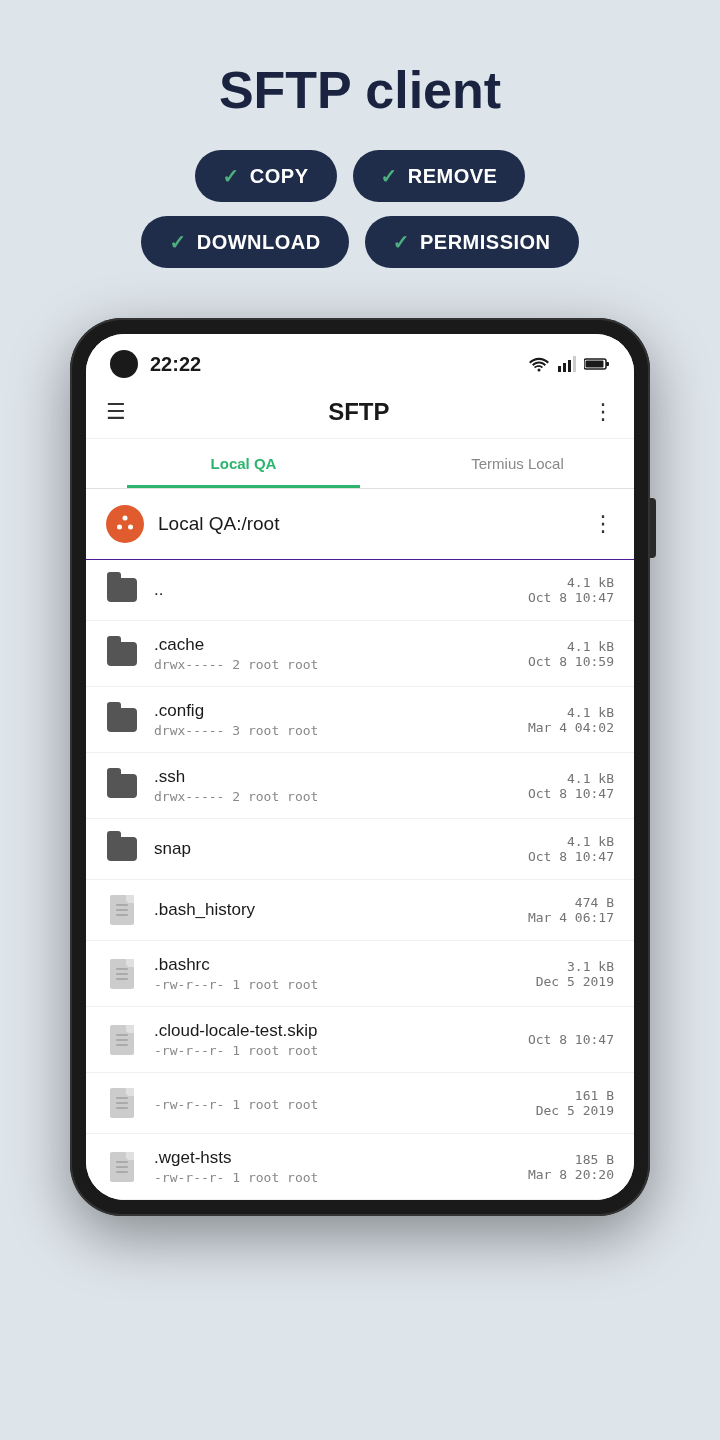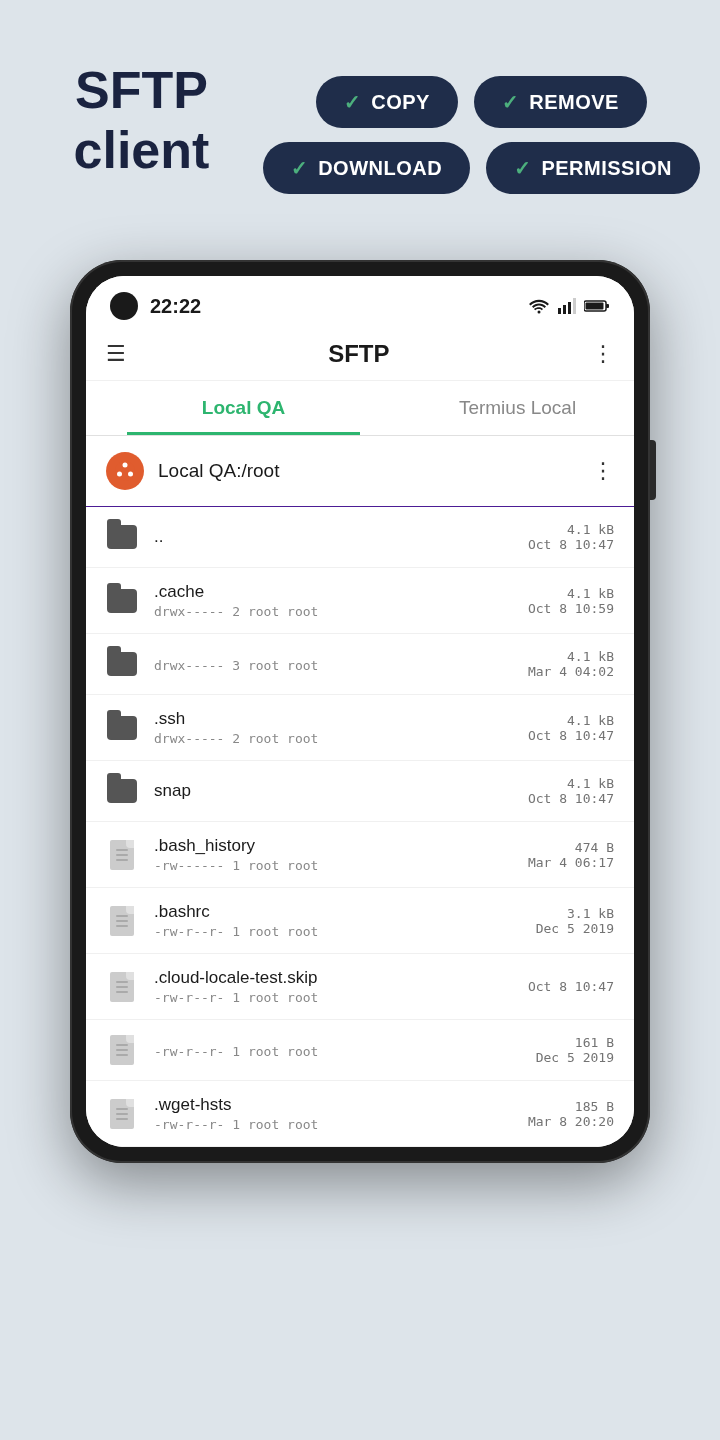--- a/index.html
+++ b/index.html
@@ -11,21 +11,21 @@
       display: flex;
       flex-direction: column;
       align-items: center;
     }
 
     
     .hero-section {
       width: 100%;
       padding: 60px 20px 30px;
       display: flex;
-      flex-direction: row;
+      flex-direction: column;
       align-items: center;
     }
 
     .hero-title {
       font-size: 52px;
       font-weight: 800;
       color: #1a2340;
       margin-bottom: 30px;
       text-align: center;
     }
@@ -143,21 +143,21 @@
     .tabs {
       background: #ffffff;
       display: flex;
       border-bottom: 1px solid #e0e0e0;
     }
 
     .tab {
       flex: 1;
       text-align: center;
       padding: 16px 24px;
-      font-size: 19px;
+      font-size: 15px;
       font-weight: 500;
       color: #888;
       position: relative;
       cursor: pointer;
       margin-left: 41px;
     }
 
     .tab.active {
       color: #2db56f;
       font-weight: 600;
@@ -426,20 +426,21 @@
               <div class="file-name">.cache</div>
               <div class="file-meta">drwx-----  2 root root</div>
             </div>
             <div class="file-size-date">4.1 kB<br>Oct 8 10:59</div>
           </div>
           <div class="file-item">
             <div class="file-icon">
               <div class="folder-icon-shape"></div>
             </div>
             <div class="file-info">
+              <div class="file-name">.config</div>
               <div class="file-meta">drwx-----  3 root root</div>
             </div>
             <div class="file-size-date">4.1 kB<br>Mar 4 04:02</div>
           </div>
           <div class="file-item">
             <div class="file-icon">
               <div class="folder-icon-shape"></div>
             </div>
             <div class="file-info">
               <div class="file-name">.ssh</div>
@@ -459,21 +460,20 @@
           <div class="file-item">
             <div class="file-icon">
               <div class="file-doc-shape">
                 <div class="file-doc-line"></div>
                 <div class="file-doc-line"></div>
                 <div class="file-doc-line"></div>
               </div>
             </div>
             <div class="file-info">
               <div class="file-name">.bash_history</div>
-              <div class="file-meta">-rw------  1 root root</div>
             </div>
             <div class="file-size-date">474 B<br>Mar 4 06:17</div>
           </div>
           <div class="file-item">
             <div class="file-icon">
               <div class="file-doc-shape">
                 <div class="file-doc-line"></div>
                 <div class="file-doc-line"></div>
                 <div class="file-doc-line"></div>
               </div>

